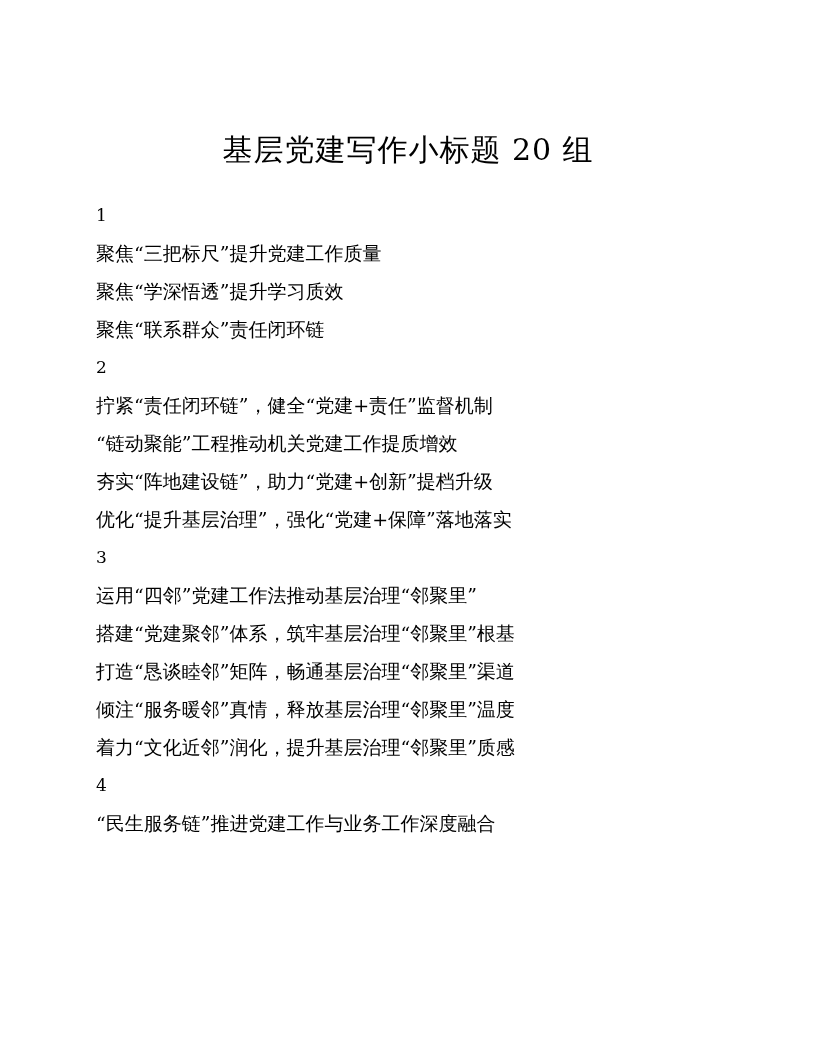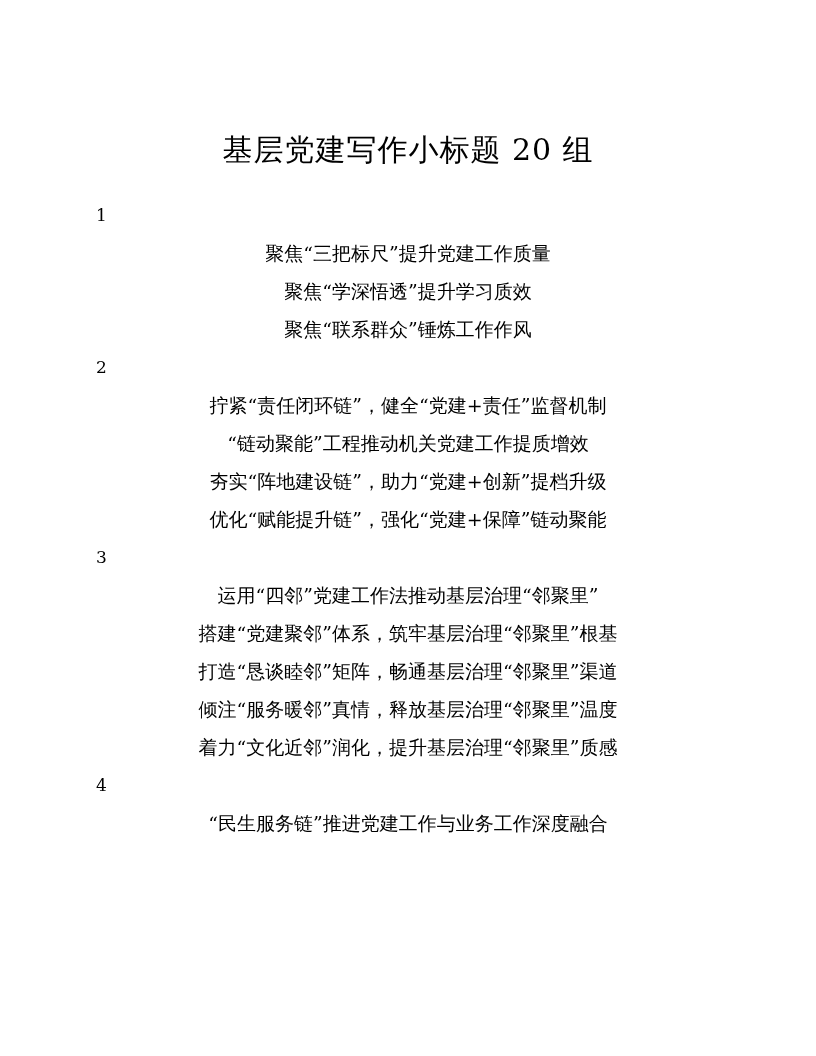--- a/index.html
+++ b/index.html
@@ -28,50 +28,50 @@
     margin: 0 0 24px 0;
     letter-spacing: 1px;
     font-family: "DejaVu Serif", "Liberation Serif", serif;
   }
   .block {
     margin: 0;
   }
   .line {
     font-size: 19px;
     line-height: 38px;
-    text-align: center;
+    text-align: left;
     white-space: nowrap;
     font-family: "DejaVu Serif", "Liberation Serif", serif;
   }
   .num {
     font-size: 17px;
     line-height: 38px;
     font-family: "DejaVu Serif", "Liberation Serif", serif;
   }
 </style>
 </head>
 <body>
 
 <div class="page">
 
   <h1 class="doc-title">基层党建写作小标题 20 组</h1>
 
   <div class="block">
     <div class="num">1</div>
     <div class="line">聚焦“三把标尺”提升党建工作质量</div>
     <div class="line">聚焦“学深悟透”提升学习质效</div>
-    <div class="line">聚焦“联系群众”锤炼工作作风</div>
+    <div class="line">聚焦“联系群众”责任闭环链</div>
   </div>
 
   <div class="block">
     <div class="num">2</div>
     <div class="line">拧紧“责任闭环链”，健全“党建+责任”监督机制</div>
     <div class="line">“链动聚能”工程推动机关党建工作提质增效</div>
     <div class="line">夯实“阵地建设链”，助力“党建+创新”提档升级</div>
-    <div class="line">优化“赋能提升链”，强化“党建+保障”链动聚能</div>
+    <div class="line">优化“提升基层治理”，强化“党建+保障”落地落实</div>
   </div>
 
   <div class="block">
     <div class="num">3</div>
     <div class="line">运用“四邻”党建工作法推动基层治理“邻聚里”</div>
     <div class="line">搭建“党建聚邻”体系，筑牢基层治理“邻聚里”根基</div>
     <div class="line">打造“恳谈睦邻”矩阵，畅通基层治理“邻聚里”渠道</div>
     <div class="line">倾注“服务暖邻”真情，释放基层治理“邻聚里”温度</div>
     <div class="line">着力“文化近邻”润化，提升基层治理“邻聚里”质感</div>
   </div>

